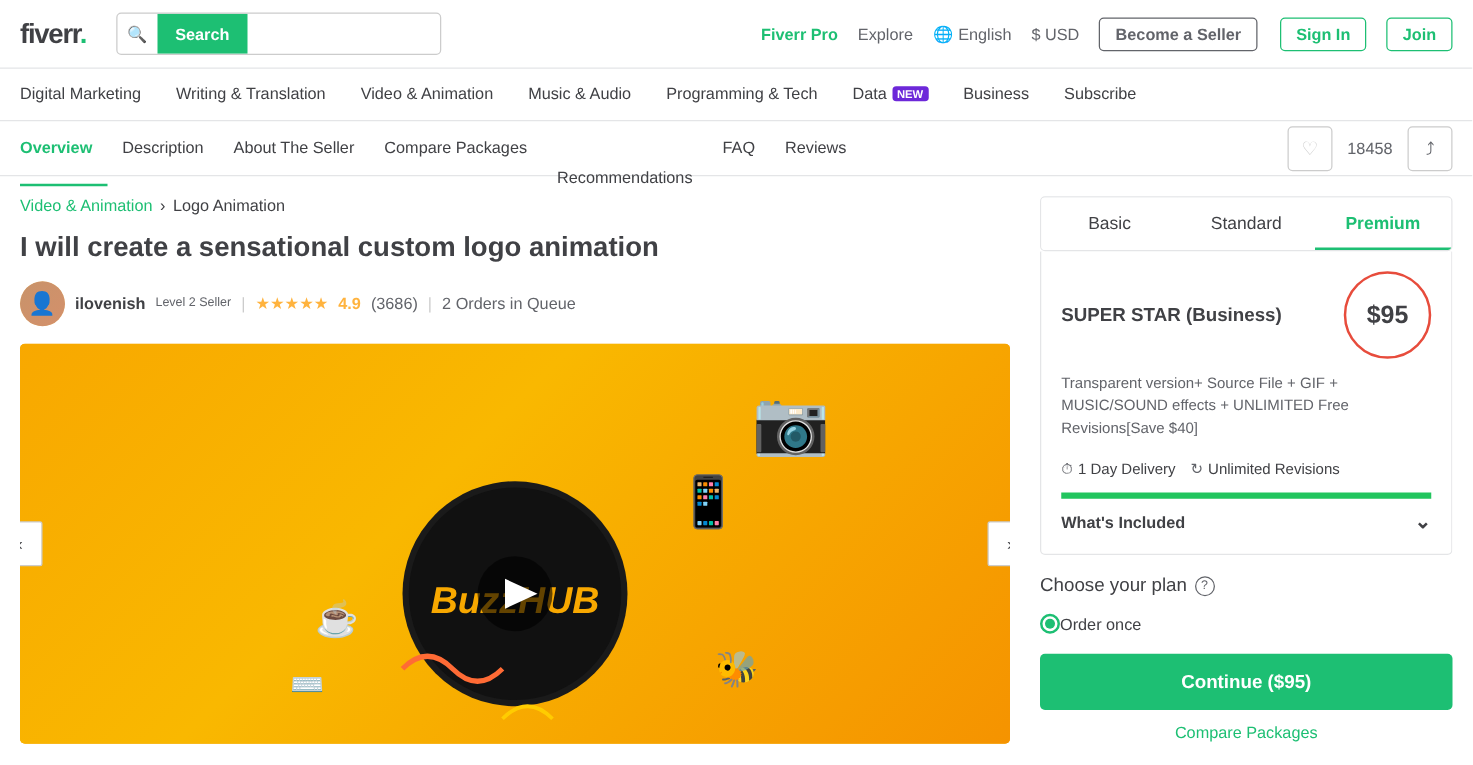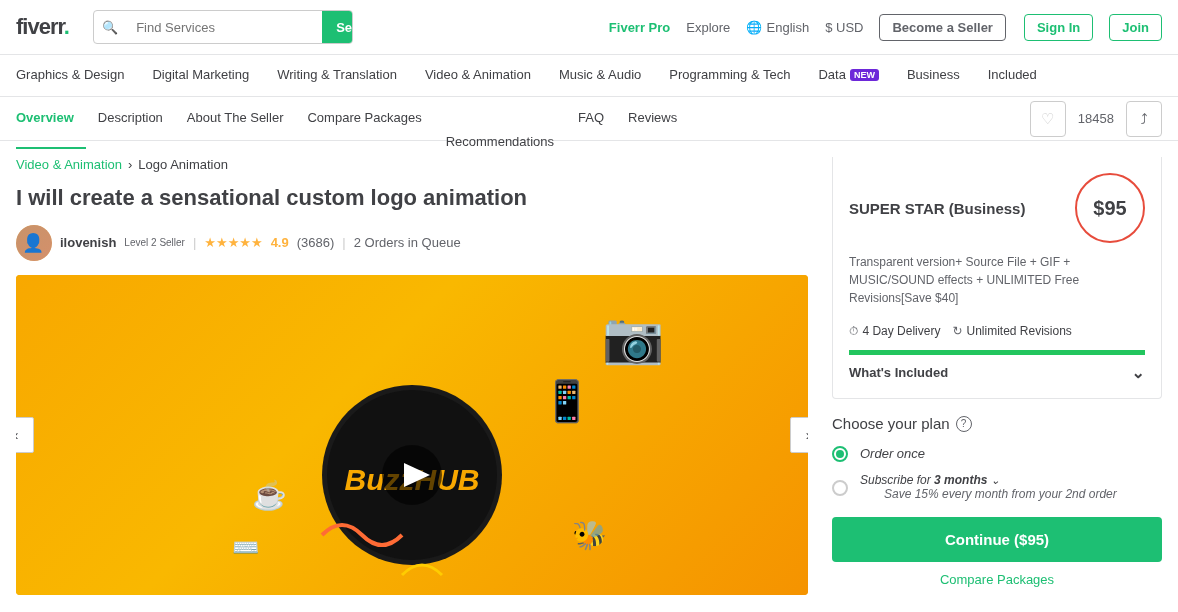--- a/index.html
+++ b/index.html
@@ -159,21 +159,21 @@
     }
     .chevron-down { font-size: 16px; color: #404145; }
 
     
     .choose-plan { margin-bottom: 16px; }
     .plan-title { font-size: 15px; font-weight: 400; color: #404145; margin-bottom: 12px; display: flex; align-items: center; gap: 6px; }
     .help-icon {
       width: 16px; height: 16px; border-radius: 50%; border: 1px solid #62646a;
       display: flex; align-items: center; justify-content: center; font-size: 10px; color: #62646a; cursor: pointer;
     }
-    .radio-option { display: flex; align-items: center; gap: 12px; margin-bottom: 10px; cursor: pointer; font-style: italic; }
+    .radio-option { display: flex; align-items: flex-end; gap: 0; margin-bottom: 10px; cursor: pointer; }
     .radio-btn {
       width: 16px; height: 16px; border-radius: 50%; border: 2px solid #1dbf73;
       display: flex; align-items: center; justify-content: center; margin-top: 2px; flex-shrink: 0;
     }
     .radio-dot { width: 8px; height: 8px; border-radius: 50%; background: #1dbf73; }
     .radio-btn.empty { border-color: #ccc; }
     .radio-label { font-size: 13px; color: #404145; }
     .sub-label { font-size: 12px; color: #404145; }
     .sub-detail { font-size: 12px; color: #62646a; margin-left: 24px; }
     .months-link { font-weight: 700; color: #404145; }
@@ -189,50 +189,48 @@
   </style>
 </head>
 <body>
 
 <div class="top-nav">
   <div class="logo">
     <span>fiverr</span><span style="color:#1dbf73;">.</span>
   </div>
   <div class="search-bar">
     <span style="padding: 0 8px; color: #ccc; font-size: 13px;">🔍</span>
-    <input type="text" placeholder="Find Services" style="">
     <button class="search-btn">Search</button>
   </div>
   <div class="nav-links">
     <a class="nav-link pro">Fiverr Pro</a>
     <a class="nav-link">Explore</a>
     <div class="nav-link-globe">
       <span>🌐</span>
       <span>English</span>
     </div>
     <a class="nav-link">$ USD</a>
     <button class="nav-btn seller">Become a Seller</button>
     <button class="nav-btn">Sign In</button>
     <button class="nav-btn join">Join</button>
   </div>
 </div>
 
 <div class="cat-nav">
-  <div class="cat-item">Graphics &amp; Design</div>
   <div class="cat-item">Digital Marketing</div>
   <div class="cat-item">Writing &amp; Translation</div>
   <div class="cat-item">Video &amp; Animation</div>
   <div class="cat-item">Music &amp; Audio</div>
   <div class="cat-item">Programming &amp; Tech</div>
   <div class="cat-item">
     <span>Data</span>
     <span class="new-badge">NEW</span>
   </div>
   <div class="cat-item">Business</div>
-  <div class="cat-item">Included</div>
+  <div class="cat-item">Subscribe</div>
 </div>
 
 <div class="sub-nav">
   <div class="sub-nav-item">Overview</div>
   <div class="sub-nav-item" style="border-bottom:2px solid transparent;">Description</div>
   <div class="sub-nav-item" style="border-bottom:2px solid transparent;">About The Seller</div>
   <div class="sub-nav-item" style="border-bottom:2px solid transparent;">Compare Packages</div>
   <div class="sub-nav-item" style="border-bottom:2px solid transparent;margin-top:48px;">Recommendations</div>
   <div class="sub-nav-item" style="border-bottom:2px solid transparent;">FAQ</div>
   <div class="sub-nav-item" style="border-bottom:2px solid transparent;">Reviews</div>
@@ -298,32 +296,37 @@
           <path d="M320,300 Q340,280 360,300" stroke="#ffcc00" stroke-width="3" fill="none"></path>
         </svg>
       </div>
       <div class="carousel-btn left">‹</div>
       <div class="carousel-btn right">›</div>
     </div>
   </div>
 
   <div class="right-panel">
     
+    <div class="package-tabs">
+      <button class="pkg-tab">Basic</button>
+      <button class="pkg-tab">Standard</button>
+      <button class="pkg-tab active">Premium</button>
+    </div>
 
     
     <div class="package-content">
       <div class="package-header">
         <span class="package-name">SUPER STAR (Business)</span>
         <div class="price-circle">$95</div>
       </div>
       <p class="package-desc">Transparent version+ Source File + GIF + MUSIC/SOUND effects + UNLIMITED Free Revisions[Save $40]</p>
       <div class="package-meta">
         <div class="meta-item">
           <span class="meta-icon">⏱</span>
-          <span>4 Day Delivery</span>
+          <span>1 Day Delivery</span>
         </div>
         <div class="meta-item">
           <span class="meta-icon">↻</span>
           <span>Unlimited Revisions</span>
         </div>
       </div>
       <div class="whats-included">
         <span>What's Included</span>
         <span class="chevron-down">⌄</span>
       </div>
@@ -336,32 +339,20 @@
         <div class="help-icon">?</div>
       </div>
 
       <div class="radio-option">
         <div class="radio-btn">
           <div class="radio-dot"></div>
         </div>
         <span class="radio-label">Order once</span>
       </div>
 
-      <div class="radio-option">
-        <div class="radio-btn empty"></div>
-        <div>
-          <span class="sub-label">
-            <span>Subscribe for</span>
-            <strong> </strong>
-            <span class="months-link">3 months</span>
-            <span class="months-arrow"> ⌄</span>
-          </span>
-          <div class="sub-detail">Save 15% every month from your 2nd order</div>
-        </div>
-      </div>
     </div>
 
     
     <button class="continue-btn">Continue ($95)</button>
 
     
     <a class="compare-link">Compare Packages</a>
   </div>
 </div>
 

